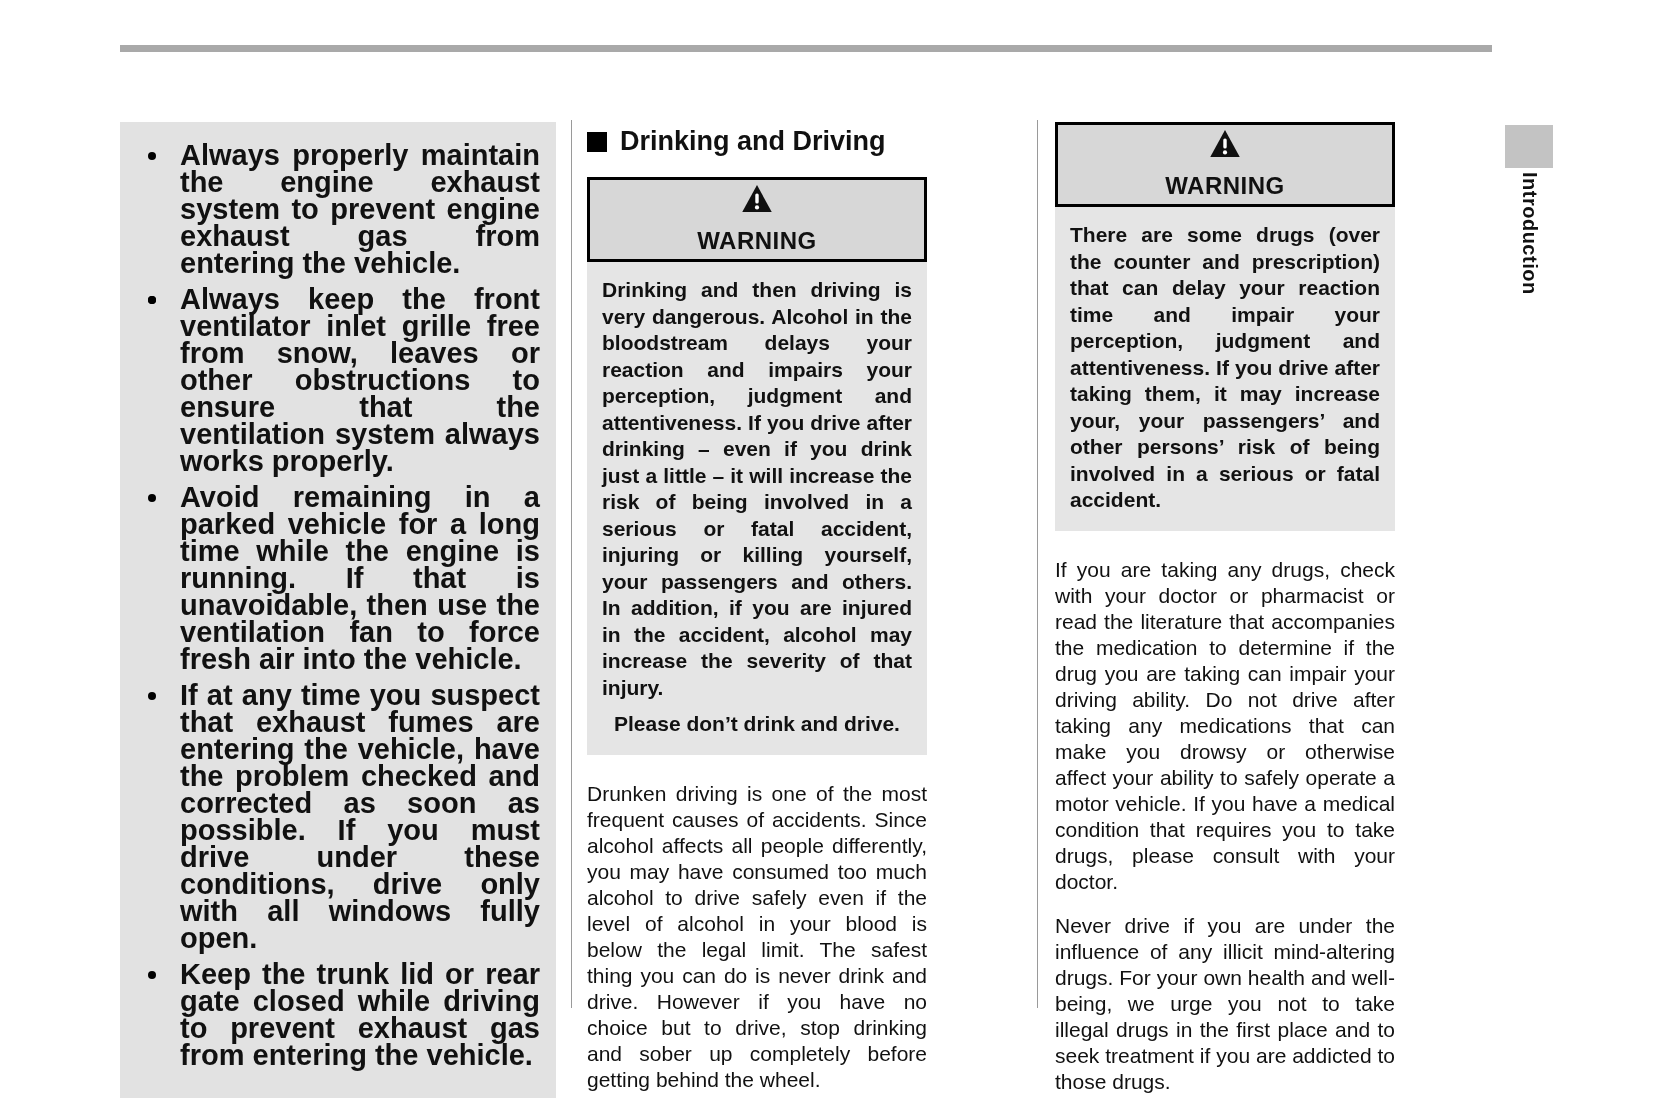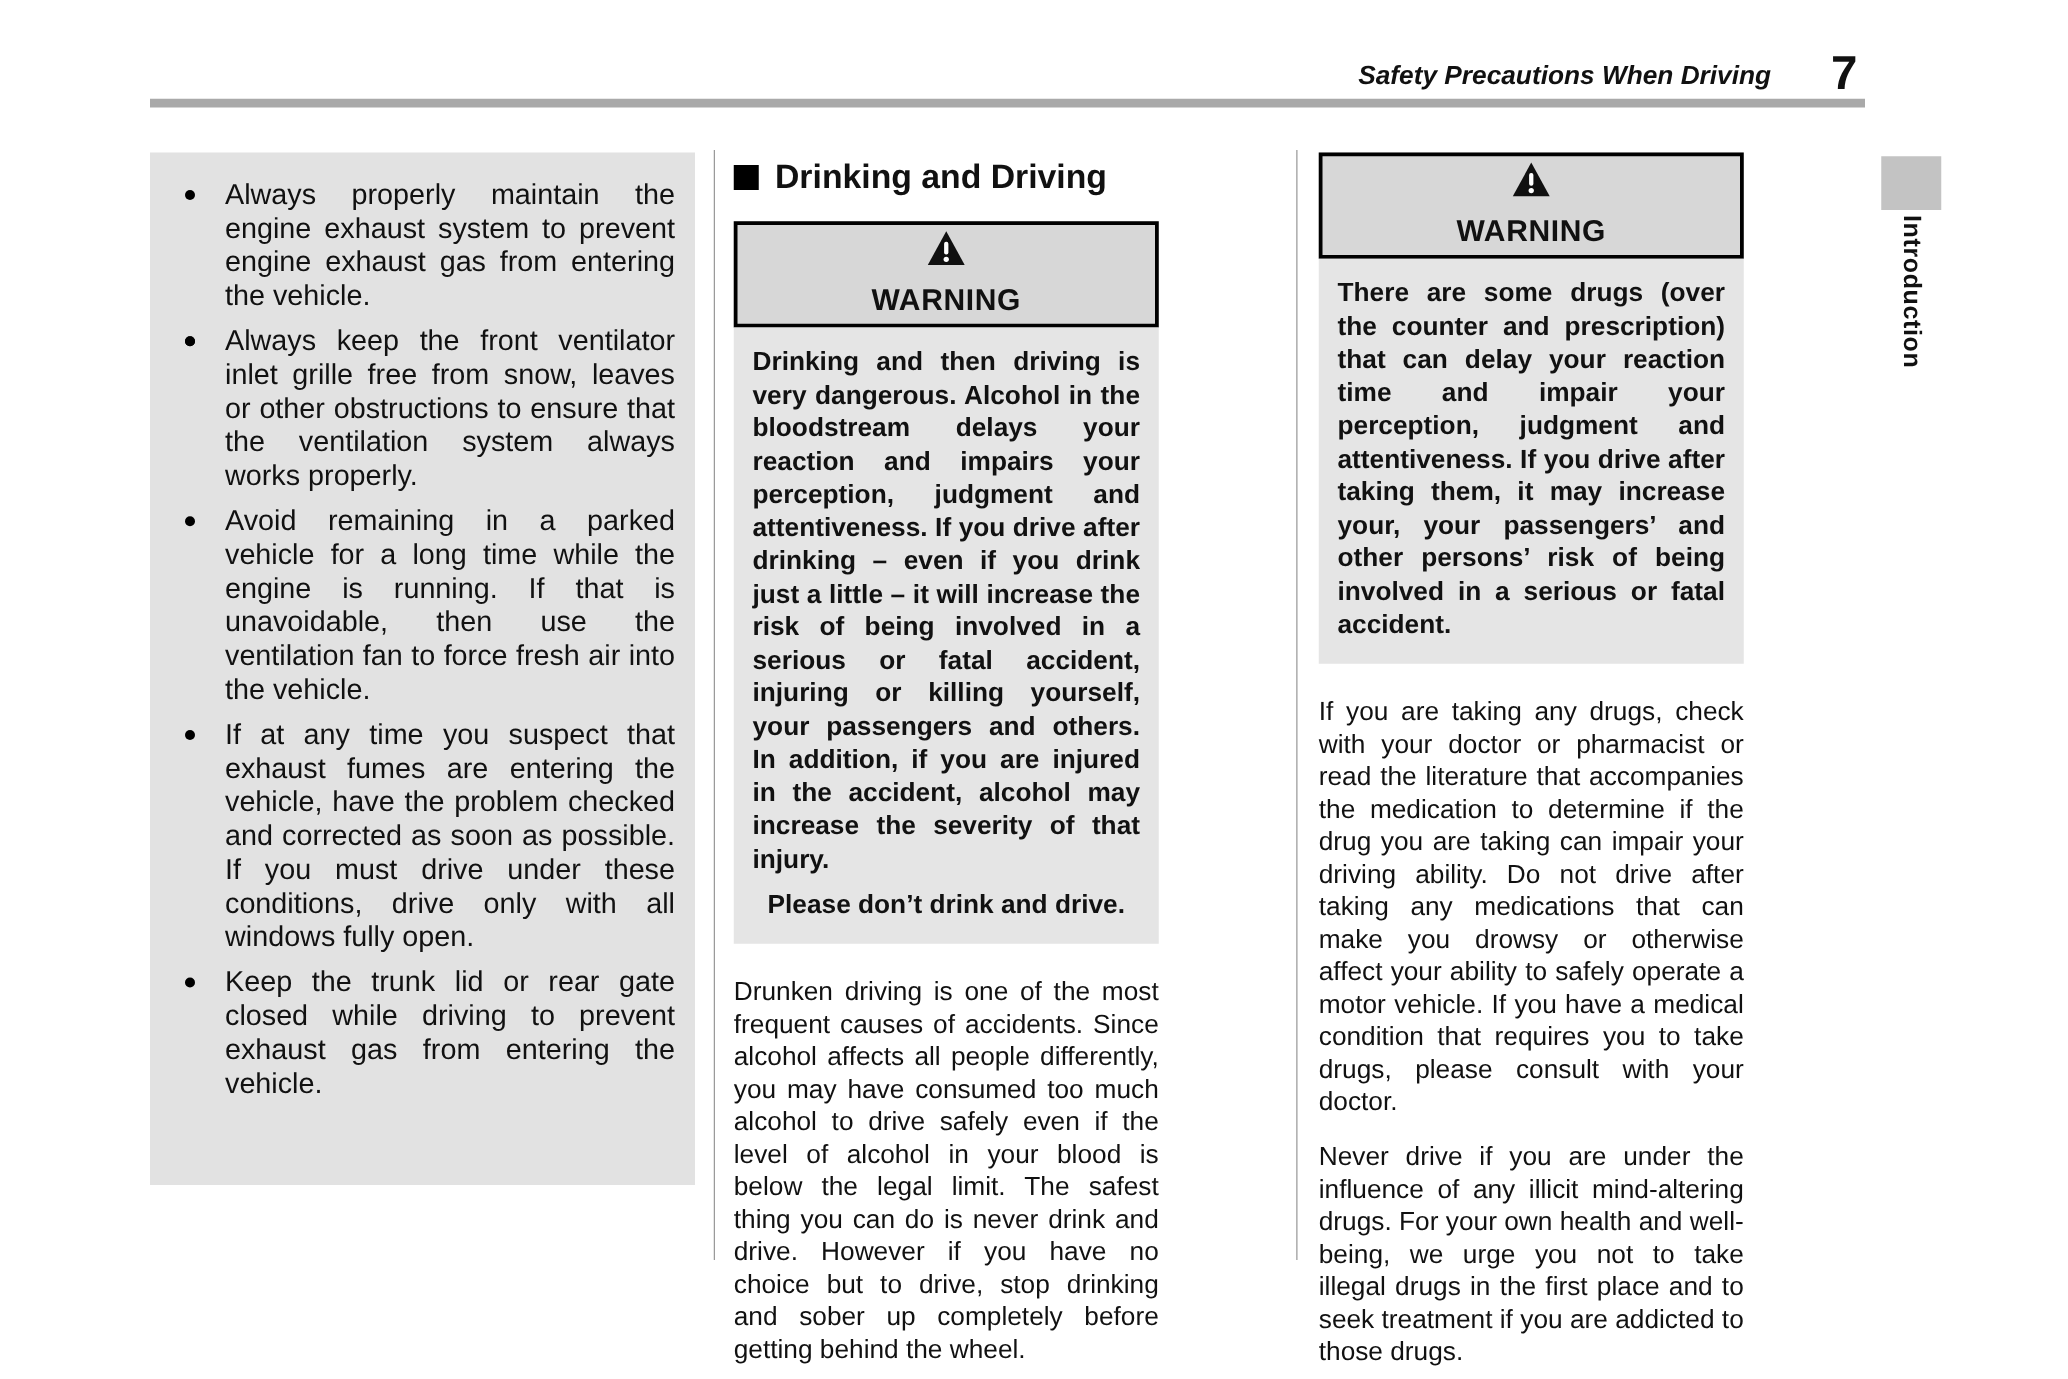--- a/index.html
+++ b/index.html
@@ -31,21 +31,21 @@
   .v-rule.r2 { left:1037px; }
 
   
   .gray-box {
     position:absolute; left:120px; top:122px; width:436px; min-height:826px;
     background:#e2e2e2; padding:20px 16px 20px 14px;
   }
   .gray-box ul { list-style:none; }
   .gray-box li {
     position:relative; padding-left:46px; margin-bottom:9px;
-    font-weight:normal; font-size:23px; line-height:27px; text-align:justify;
+    font-weight:bold; font-size:29px; line-height:27px; text-align:justify;
   }
   .gray-box li .dot {
     position:absolute; left:14px; top:10px; width:8px; height:8px;
     border-radius:50%; background:#000;
   }
 
   
   .col { position:absolute; top:122px; width:340px; }
   .col-mid { left:587px; }
   .col-right { left:1055px; }
@@ -68,24 +68,20 @@
   .body-text + .body-text { margin-top:18px; }
 
   .continued { margin-top:30px; text-align:right; font-weight:bold; font-size:21px; padding-right:2px; }
 </style>
 </head>
 <body>
 
 <div class="page">
 
   <div class="header">
-    <div class="header-line">
-      <span class="header-title">Safety Precautions When Driving</span>
-      <span class="page-number">7</span>
-    </div>
     <div class="header-bar"></div>
   </div>
 
   <div class="tab-block"></div>
   <div class="tab-label-wrap">
     <span class="tab-label">Introduction</span>
   </div>
 
   <div class="v-rule r1"></div>
   <div class="v-rule r2"></div>

